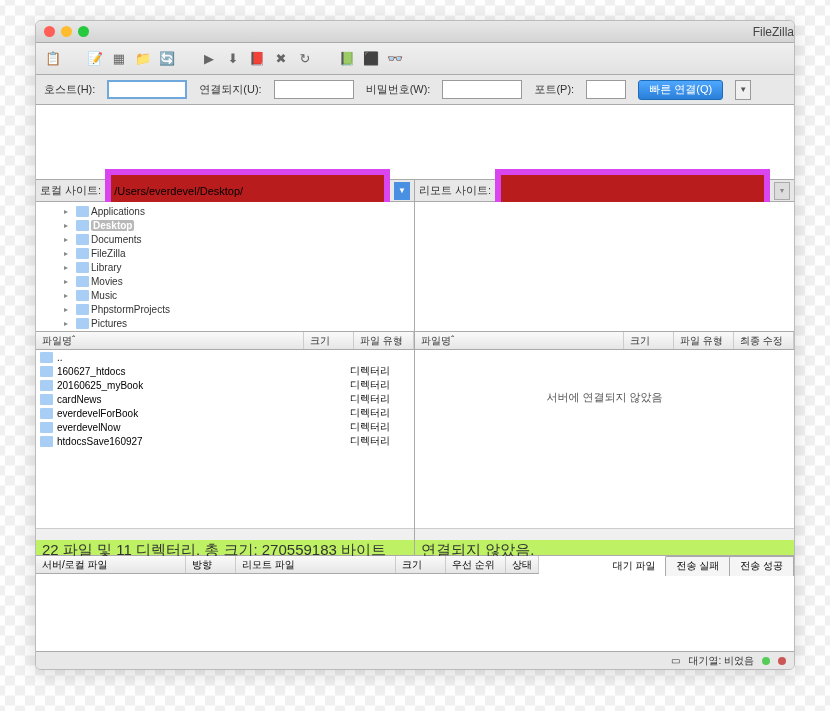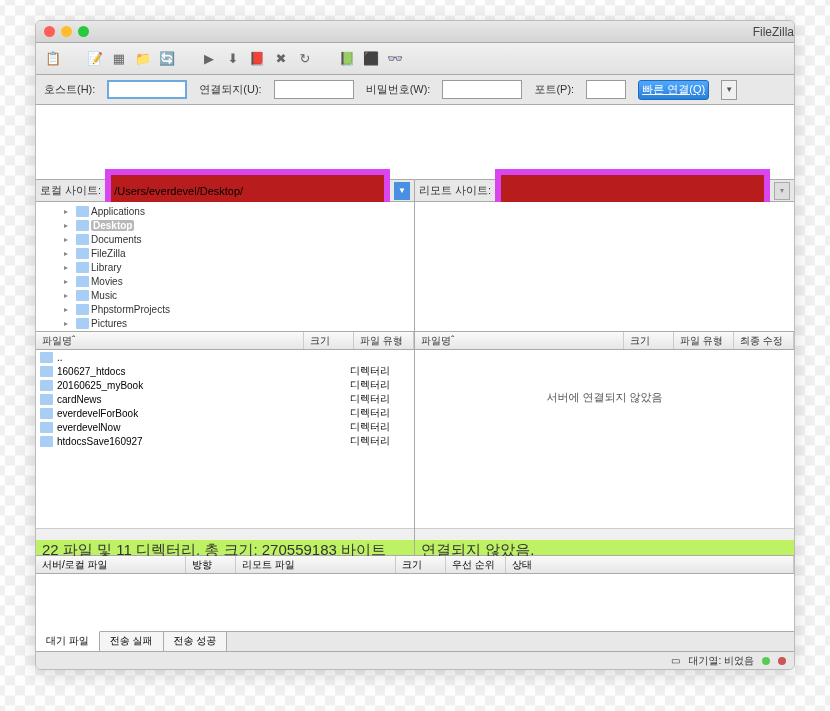--- a/index.html
+++ b/index.html
@@ -11,21 +11,21 @@
 .dot.r { background: #ff5f56; } .dot.y { background: #ffbd2e; } .dot.g { background: #27c93f; }
 .title { position: absolute; left: 0; right: 0; text-align: right; font-size: 12px; color: #444; }
 .toolbar { height: 32px; background: linear-gradient(#f0f0f0,#e2e2e2); border-bottom: 1px solid #aaa; display: flex; align-items: center; gap: 6px; padding: 0 8px; }
 .tbicon { width: 18px; height: 18px; display: inline-flex; align-items: center; justify-content: center; font-size: 13px; color: #666; }
 .tbgap { width: 12px; }
 .quickbar { height: 30px; background: #e8e8e8; border-bottom: 1px solid #aaa; display: flex; align-items: center; gap: 12px; padding: 0 8px; }
 .qlabel { font-size: 11px; color: #333; }
 .qinput { height: 19px; border: 1px solid #999; background: #fff; padding: 0 3px; font-size: 11px; }
 .qinput.host { width: 80px; border: 2px solid #6fa8dc; }
 .qinput.user { width: 80px; } .qinput.pass { width: 80px; } .qinput.port { width: 40px; }
-.qbtn { height: 20px; padding: 0 3px; background: linear-gradient(#4fa8ff,#2a7fd8); color: #fff; border: 1px solid #1f6bb8; border-radius: 3px; font-size: 11px; cursor: pointer; text-decoration: underline; }
+.qbtn { height: 20px; padding: 0 10px; background: linear-gradient(#4fa8ff,#2a7fd8); color: #fff; border: 1px solid #1f6bb8; border-radius: 3px; font-size: 11px; cursor: pointer; }
 .dropbtn { width: 16px; height: 20px; border: 1px solid #999; background: #f0f0f0; font-size: 8px; color: #555; }
 .logarea { height: 75px; background: #fff; border-bottom: 1px solid #aaa; }
 .middle { display: flex; flex: 1; min-height: 0; }
 .pane { display: flex; flex-direction: column; border-right: 1px solid #aaa; }
 .pane.left { width: 50%; } .pane.right { width: 50%; border-right: none; }
 .sitebar { height: 22px; background: #e8e8e8; border-bottom: 1px solid #aaa; display: flex; align-items: center; padding: 0 4px; gap: 4px; }
 .sitelabel { font-size: 11px; color: #333; white-space: nowrap; }
 .siteinput { flex: 1; height: 18px; border: 6px solid #d946ef; background: #b91c1c; padding: 16px 3px; font-size: 11px; }
 .sitedrp { width: 16px; height: 18px; background: #4a90e2; color: #fff; border: none; font-size: 8px; }
 .sitedrp.grey { background: #ddd; color: #888; border: 1px solid #aaa; }
@@ -39,21 +39,21 @@
 .col.fname { flex: 1; } .col.size { width: 50px; } .col.type { width: 60px; } .col.mod { width: 60px; }
 .list { flex: 1; background: #fff; overflow: auto; position: relative; }
 .listrow { display: flex; align-items: center; height: 14px; font-size: 10px; padding: 0 4px; }
 .listrow .icon { width: 13px; height: 11px; background: #a8cef5; margin-right: 4px; border-radius: 1px; }
 .listrow .nm { flex: 1; } .listrow .tp { width: 60px; text-align: left; }
 .empty { position: absolute; left: 0; right: 0; top: 40px; text-align: center; color: #555; font-size: 11px; }
 .hscroll { height: 12px; background: #f0f0f0; border-top: 1px solid #ccc; }
 .status { height: 16px; background: #bef264; border-bottom: 1px solid #aaa; font-size: 15px; padding: 1px 6px; color: #333; }
 .queuehead { height: 18px; background: linear-gradient(#fafafa,#e6e6e6); border-bottom: 1px solid #aaa; display: flex; font-size: 10px; }
 .queuehead .qcol { padding: 2px 6px; border-right: 1px solid #ccc; }
-.queue { flex: 0 0 95px; background: #fff; display: flex; flex-direction: column; }
+.queue { flex: 0 0 95px; background: #fff; display: flex; flex-direction: row; }
 .queuebody { flex: 1; }
 .tabbar { height: 20px; background: #e8e8e8; border-top: 1px solid #aaa; display: flex; }
 .tab { padding: 2px 10px; font-size: 10px; border-right: 1px solid #aaa; background: #f5f5f5; cursor: pointer; }
 .tab.active { background: #fff; border-top: 1px solid #fff; margin-top: -1px; }
 .statusbar { height: 18px; background: #e8e8e8; border-top: 1px solid #aaa; display: flex; align-items: center; justify-content: flex-end; gap: 8px; padding: 0 8px; font-size: 10px; color: #333; }
 .led { width: 8px; height: 8px; border-radius: 50%; }
 .led.g { background: #5c5; } .led.r { background: #c55; }
 </style>
 </head>
 <body>

